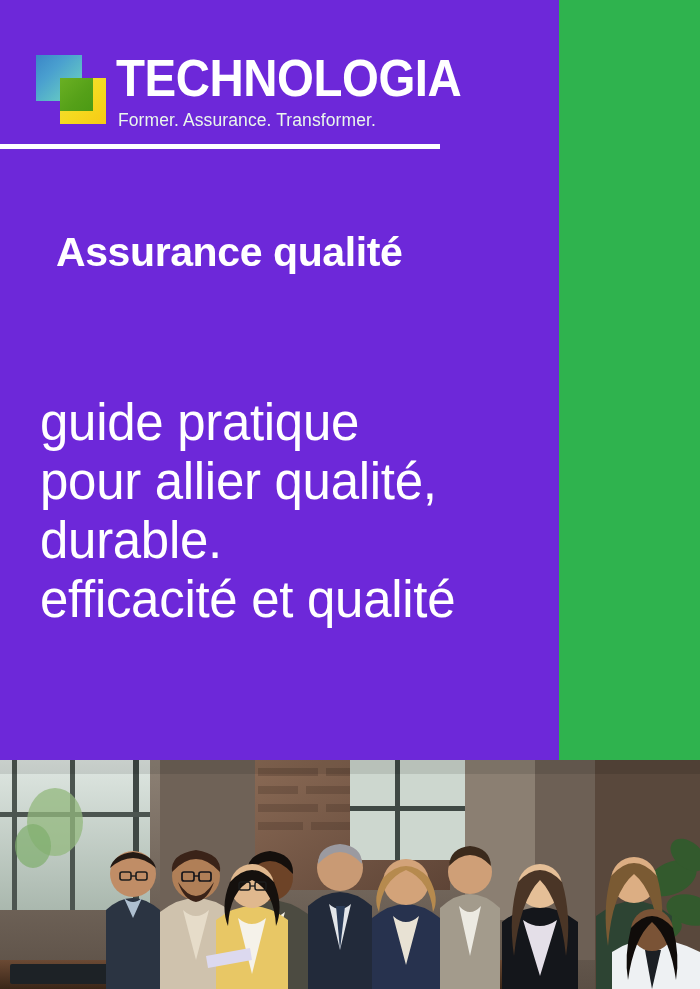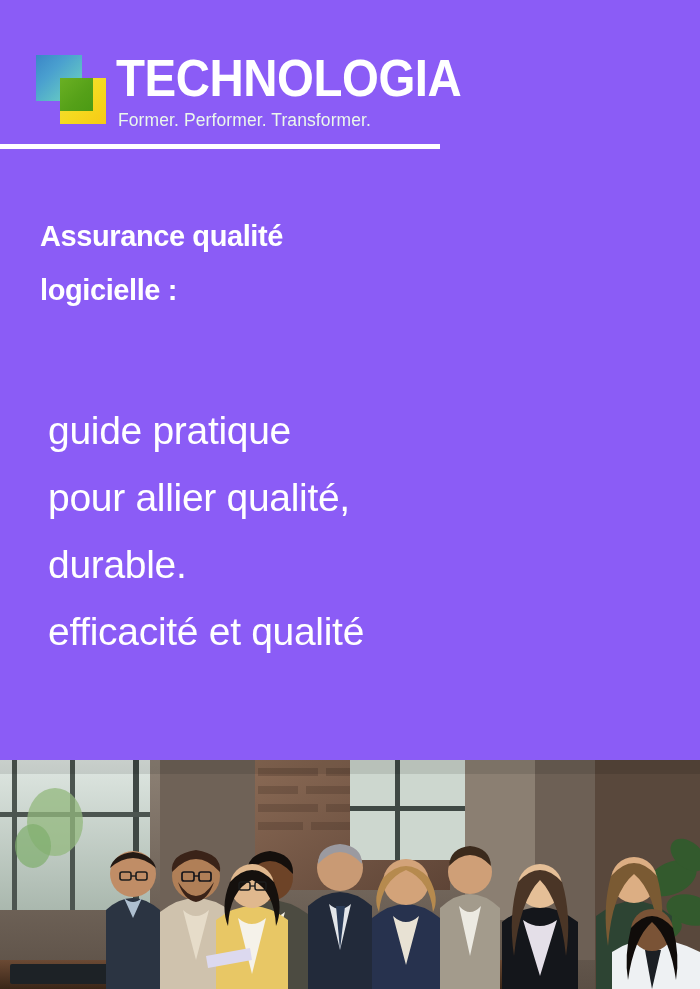--- a/index.html
+++ b/index.html
@@ -5,22 +5,22 @@
   html,body{margin:0;padding:0;}
   body{
     width:700px;height:989px;
     background:#2fb34e;
     font-family:"Liberation Sans", sans-serif;
     overflow:hidden;
     position:relative;
   }
   .cover{
     position:absolute;inset:0;
-    width:700px;height:989px;
-    background:#8b5cf6;
+    width:559px;height:989px;
+    background:#6d28d9;
     display:flex;flex-direction:column;
   }
 
   
   .brand{
     position:absolute;left:34px;top:52px;
     display:flex;align-items:flex-start;
   }
   .logo-mark{
     position:relative;width:72px;height:78px;flex:0 0 auto;
@@ -67,35 +67,35 @@
     width:440px;height:5px;background:#ffffff;
   }
 
   
   .title-block{
     position:absolute;left:40px;top:209px;width:480px;
   }
   .main-title{
     color:#ffffff;
     font-weight:700;
-    font-size:29px;
+    font-size:41px;
     line-height:54px;
     letter-spacing:-0.4px;
-    margin:0;
+    margin:16px;
   }
   .subtitle-block{
     position:absolute;left:40px;top:393px;width:500px;
   }
   .subtitle{
     color:#ffffff;
     font-weight:400;
-    font-size:39px;
+    font-size:51px;
     line-height:59px;
     letter-spacing:-0.3px;
-    margin:8px;
+    margin:0;
   }
 
   
   .photo{
     position:absolute;left:0;top:760px;width:700px;height:229px;
     overflow:hidden;
     background:#4a3a30;
   }
   .photo svg{display:block;width:700px;height:229px;}
 </style>
@@ -105,29 +105,28 @@
 <div class="cover">
 
   <div class="brand">
     <div class="logo-mark">
       <div class="logo-sq-blue"></div>
       <div class="logo-sq-yellow"></div>
       <div class="logo-sq-green"></div>
     </div>
     <div class="brand-text">
       <div class="wordmark">TECHNOLOGIA</div>
-      <div class="tagline">Former. Performer. Transformer.</div>
+      <div class="tagline">Former. Assurance. Transformer.</div>
     </div>
   </div>
 
   <div class="divider"></div>
 
   <div class="title-block">
     <div class="main-title">Assurance qualité</div>
-    <div class="main-title">logicielle :</div>
   </div>
 
   <div class="subtitle-block">
     <div class="subtitle">guide pratique</div>
     <div class="subtitle">pour allier qualité,</div>
     <div class="subtitle">durable.</div>
     <div class="subtitle">efficacité et qualité</div>
   </div>
 
   <div class="photo">

